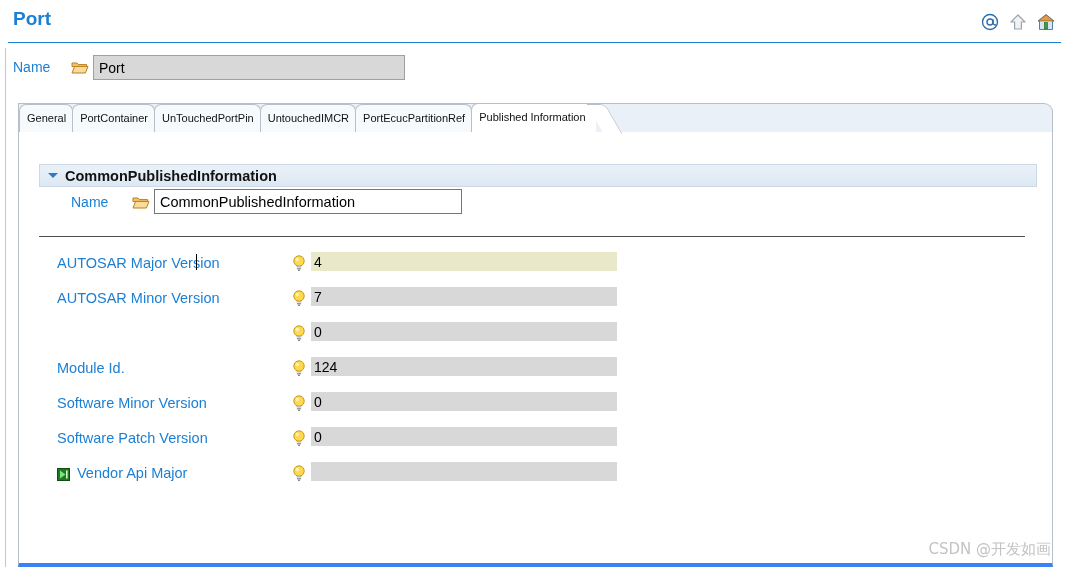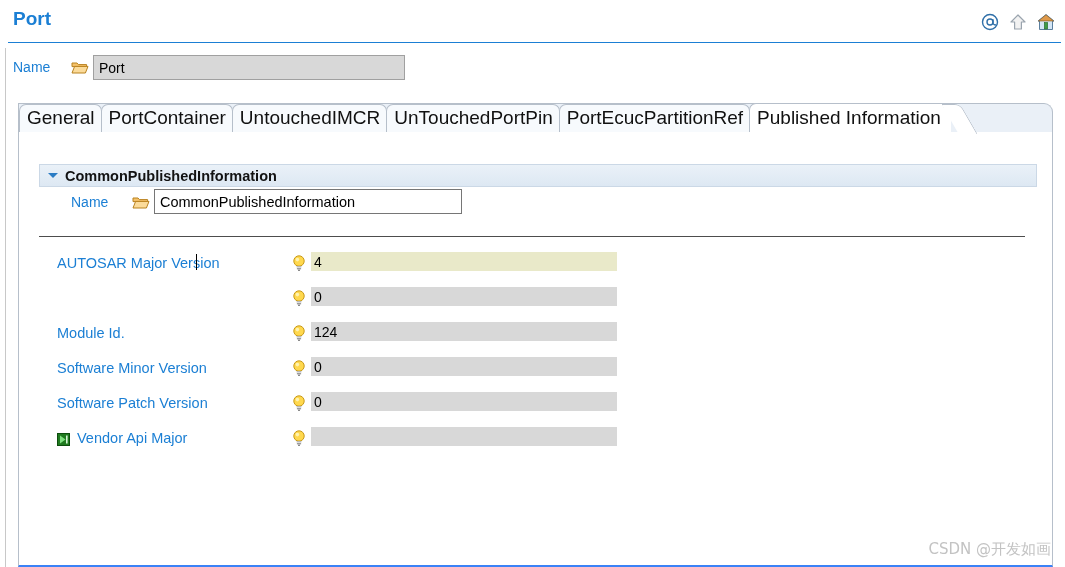--- a/index.html
+++ b/index.html
@@ -98,21 +98,21 @@
     border-top-right-radius: 9px;
     border-top-left-radius: 0px;
     display: flex;
     align-items: flex-end;
   }
   .tab {
     position: relative;
     height: 28px;
     line-height: 26px;
     padding: 0 6px 0 7px;
-    font-size: 19px;
+    font-size: 11px;
     color: #111111;
     background: #f7fafd;
     border: 1px solid #b6bfca;
     border-bottom: none;
     border-top-left-radius: 7px;
     border-top-right-radius: 7px;
     margin-right: -1px;
     white-space: nowrap;
     cursor: pointer;
   }
@@ -138,21 +138,21 @@
     border-top-right-radius: 6px;
   }
 
   .tabbody {
     position: absolute;
     left: 0; top: 29px;
     width: 1035px; height: 435px;
     background: #ffffff;
     border-left: 1px solid #b6bfca;
     border-right: 1px solid #b6bfca;
-    border-bottom: 2px solid #3b82f6;
+    border-bottom: 4px solid #3b82f6;
   }
 
   
   .section {
     position: absolute;
     left: 20px; top: 32px;
     width: 998px;
   }
   .section-bar {
     position: relative;
@@ -320,22 +320,22 @@
       <path d="M1 13 L3.6 6.4 H17 L14.4 13 Z" fill="#fbdb9a" stroke="#b9821f" stroke-width="1"></path>
     </svg>
     <input class="top-name-field" readonly="" value="Port" style="">
   </div>
 
   <div class="tabfolder">
 
     <div class="tabstrip">
       <div class="tab">General</div>
       <div class="tab">PortContainer</div>
+      <div class="tab">UnTouchedPortPin</div>
       <div class="tab">UntouchedIMCR</div>
-      <div class="tab">UnTouchedPortPin</div>
       <div class="tab">PortEcucPartitionRef</div>
       <div class="tab active">Published Information</div>
     </div>
 
     <div class="tabbody">
 
       <div class="section">
         <div class="section-bar">
           <span class="twisty"></span>
           <span class="section-title">CommonPublishedInformation</span>
@@ -361,20 +361,31 @@
           <svg class="bulb" viewBox="0 0 16 18">
             <circle cx="8" cy="7" r="5.2" fill="#ffd84d" stroke="#c99a18" stroke-width="1"></circle>
             <circle cx="6.4" cy="5.6" r="1.8" fill="#fff3b0"></circle>
             <rect x="5.6" y="12" width="4.8" height="1.5" fill="#b8b8b8"></rect>
             <rect x="5.9" y="14" width="4.2" height="1.4" fill="#9d9d9d"></rect>
             <rect x="7" y="15.6" width="2" height="1.4" fill="#8a8a8a"></rect>
           </svg>
           <input class="prop-field focused" value="4" style="">
         </div>
 
+        <div class="prop-row">
+          <div class="prop-label">AUTOSAR Minor Version</div>
+          <svg class="bulb" viewBox="0 0 16 18">
+            <circle cx="8" cy="7" r="5.2" fill="#ffd84d" stroke="#c99a18" stroke-width="1"></circle>
+            <circle cx="6.4" cy="5.6" r="1.8" fill="#fff3b0"></circle>
+            <rect x="5.6" y="12" width="4.8" height="1.5" fill="#b8b8b8"></rect>
+            <rect x="5.9" y="14" width="4.2" height="1.4" fill="#9d9d9d"></rect>
+            <rect x="7" y="15.6" width="2" height="1.4" fill="#8a8a8a"></rect>
+          </svg>
+          <input class="prop-field" value="7" style="">
+        </div>
 
         <div class="prop-row">
           <svg class="bulb" viewBox="0 0 16 18">
             <circle cx="8" cy="7" r="5.2" fill="#ffd84d" stroke="#c99a18" stroke-width="1"></circle>
             <circle cx="6.4" cy="5.6" r="1.8" fill="#fff3b0"></circle>
             <rect x="5.6" y="12" width="4.8" height="1.5" fill="#b8b8b8"></rect>
             <rect x="5.9" y="14" width="4.2" height="1.4" fill="#9d9d9d"></rect>
             <rect x="7" y="15.6" width="2" height="1.4" fill="#8a8a8a"></rect>
           </svg>
           <input class="prop-field" value="0" style="">

